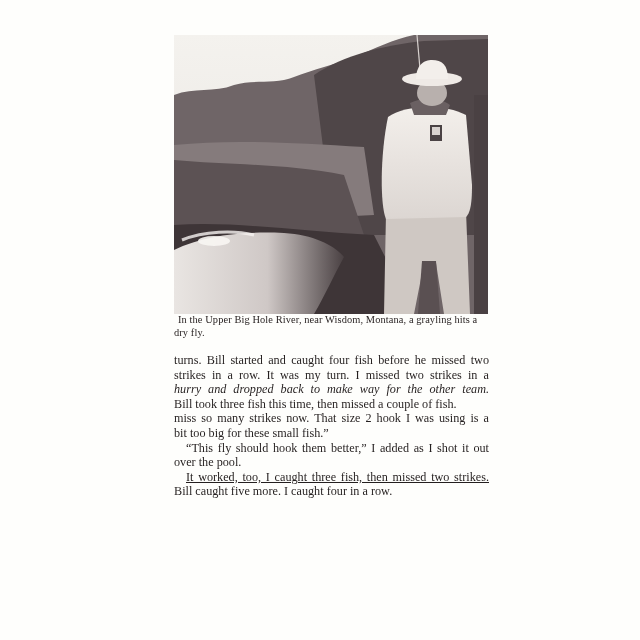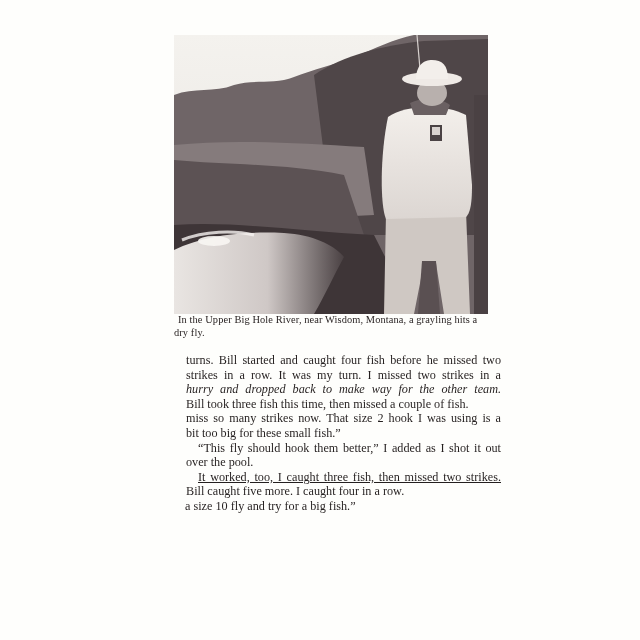--- a/index.html
+++ b/index.html
@@ -36,21 +36,21 @@
     font-size: 10.4px;
     line-height: 12.5px;
     color: #2a2424;
     text-align: justify;
     text-align-last: left;
     letter-spacing: 0.1px;
   }
   .caption .first { text-indent: 4px; display: block; }
   .body-text {
     position: absolute;
-    left: 164px;
+    left: 152px;
     top: 353px;
     width: 315px;
     font-family: "Liberation Serif", "DejaVu Serif", serif;
     font-size: 12.2px;
     line-height: 14.6px;
     color: #241f1f;
   }
   .body-text .line {
     display: block;
     text-align: justify;
@@ -131,16 +131,15 @@
     <span class="line" style="white-space: nowrap;"><span style="white-space: nowrap; word-spacing: 0px;">turns. Bill started and caught four fish before he missed two</span></span>
     <span class="line" style="white-space: nowrap;"><span style="white-space: nowrap; word-spacing: 0px;">strikes in a row. It was my turn. I missed two strikes in a</span></span>
     <span class="line" style="white-space: nowrap; font-style: italic;"><span style="white-space: nowrap; word-spacing: 0px;">hurry and dropped back to make way for the other team.</span></span>
     <span class="line last">Bill took three fish this time, then missed a couple of fish.</span>
     <span class="line" style="white-space: nowrap;"><span style="white-space: nowrap; word-spacing: 0px;">miss so many strikes now. That size 2 hook I was using is a</span></span>
     <span class="line last">bit too big for these small fish.”</span>
     <span class="line indent" style="white-space: nowrap;"><span style="white-space: nowrap; word-spacing: 0px;">“This fly should hook them better,” I added as I shot it out</span></span>
     <span class="line last">over the pool.</span>
     <span class="line indent" style="white-space: nowrap; text-decoration: underline;"><span style="white-space: nowrap; word-spacing: 0px;">It worked, too, I caught three fish, then missed two strikes.</span></span>
     <span class="line last">Bill caught five more. I caught four in a row.</span>
-    <span class="line last outdent">a size 10 fly and try for a big fish.”</span>
   </div>
 
 </div>
 
 </body></html>

